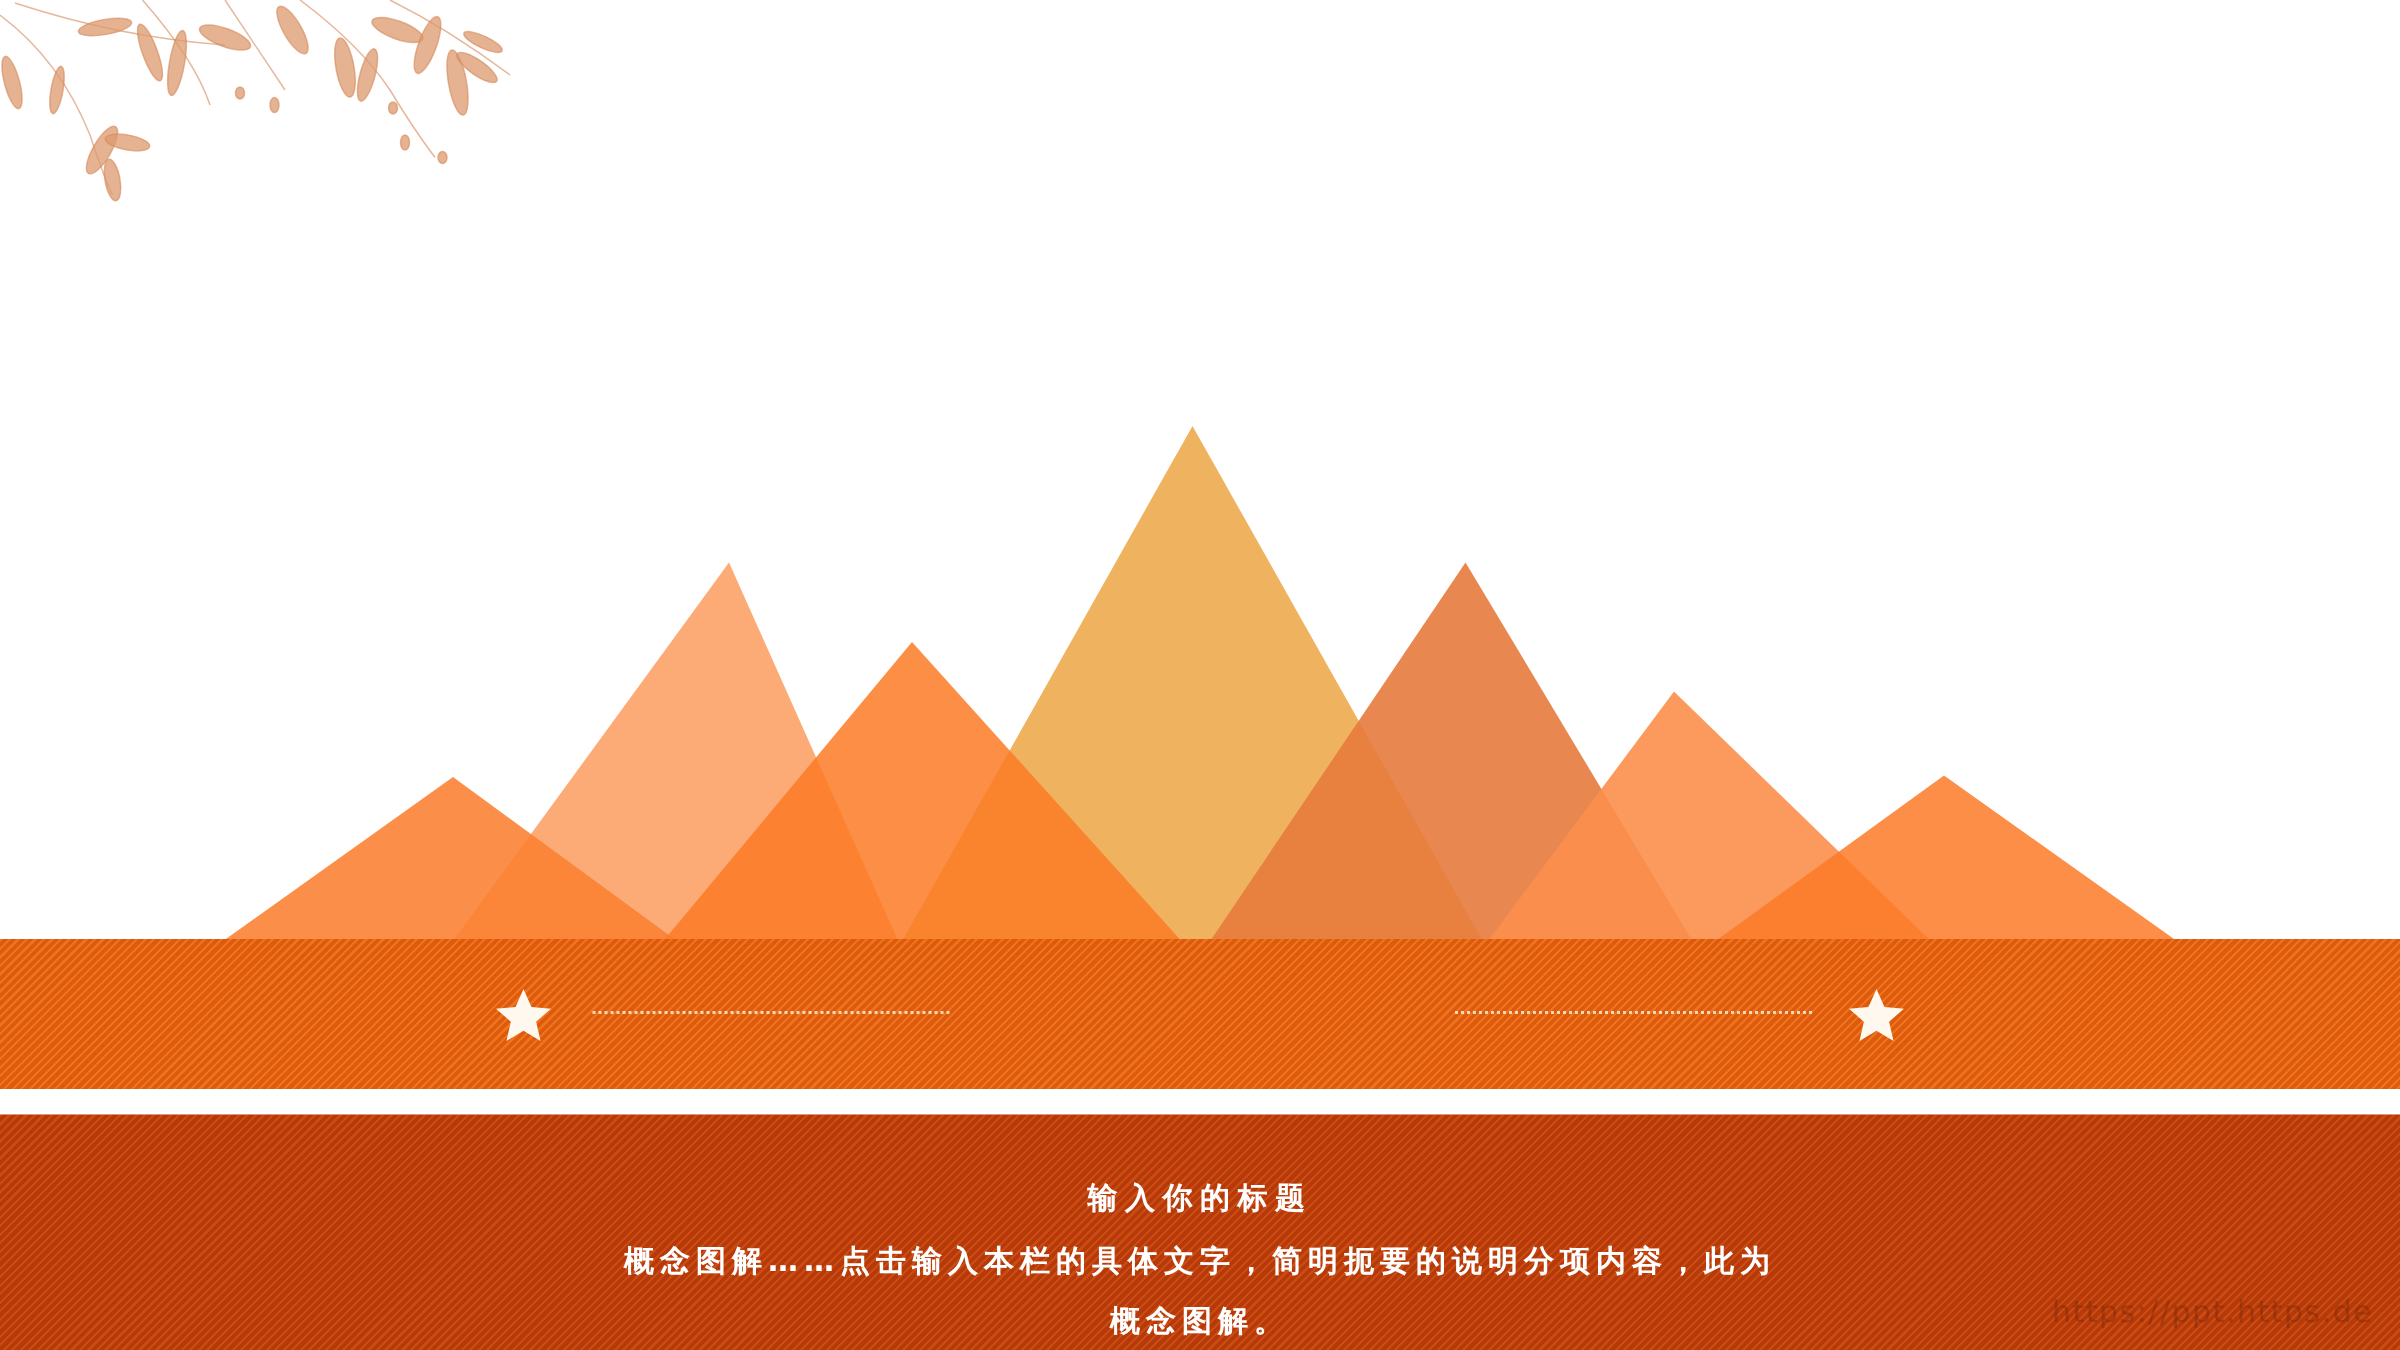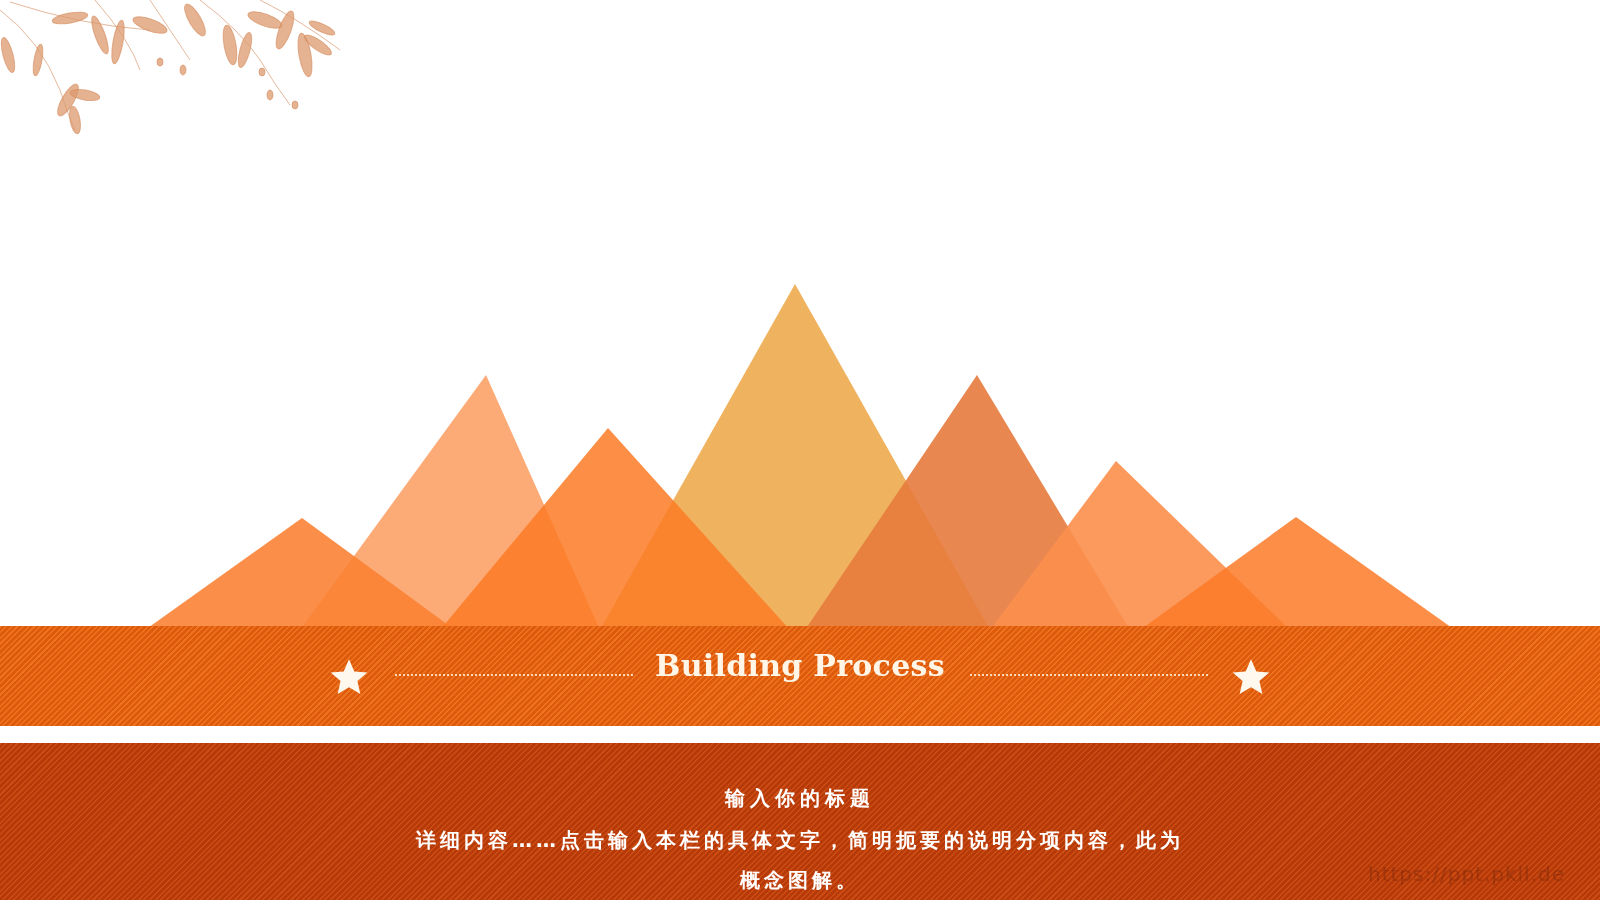--- a/index.html
+++ b/index.html
@@ -100,31 +100,30 @@
 </svg>
 
 <div class="band band-title">
   <div class="title-row">
     <div class="star" style="left:327px;">
       <svg viewBox="0 0 24 24">
           <path d="M12 1.8l2.9 6.6 7.1.6-5.4 4.7 1.6 7-6.2-3.7-6.2 3.7 1.6-7L2 9l7.1-.6z" fill="#fff8ee"></path>
         </svg>
     </div>
     <div class="dots" style="left:395px; width:238px;"></div>
-    <div class="title-text">Building Process</div>
     <div class="dots" style="left:970px; width:238px;"></div>
     <div class="star" style="left:1229px;">
       <svg viewBox="0 0 24 24">
           <path d="M12 1.8l2.9 6.6 7.1.6-5.4 4.7 1.6 7-6.2-3.7-6.2 3.7 1.6-7L2 9l7.1-.6z" fill="#fff8ee"></path>
         </svg>
     </div>
   </div>
 </div>
 
 <div class="band band-body">
   <div class="body-text">
     <div class="body-heading">输入你的标题</div>
-    <div class="body-line l1">详细内容……点击输入本栏的具体文字，简明扼要的说明分项内容，此为</div>
+    <div class="body-line l1">概念图解……点击输入本栏的具体文字，简明扼要的说明分项内容，此为</div>
     <div class="body-line l2">概念图解。</div>
   </div>
 </div>
 
-<div class="watermark">https://ppt.pkll.de</div>
+<div class="watermark">https://ppt.https.de</div>
 
 </body></html>

